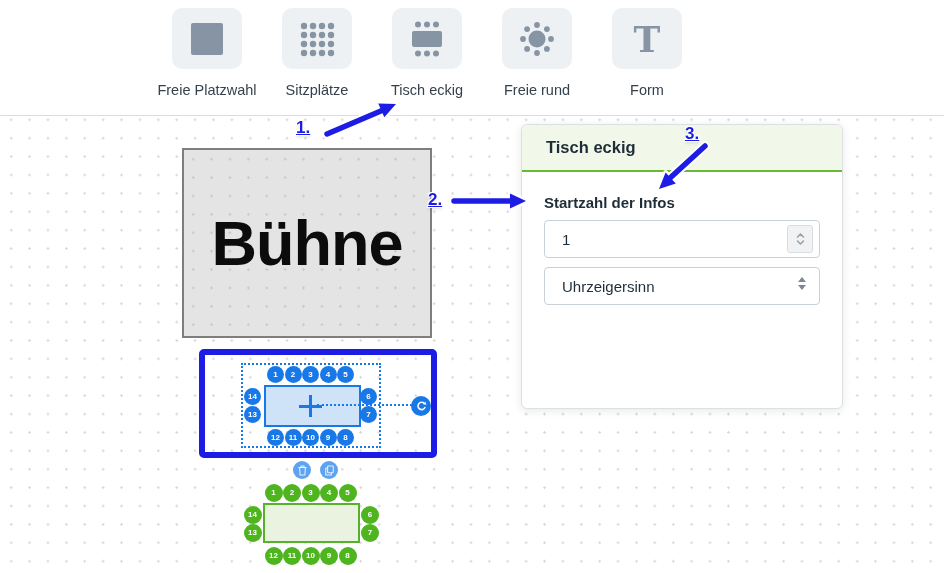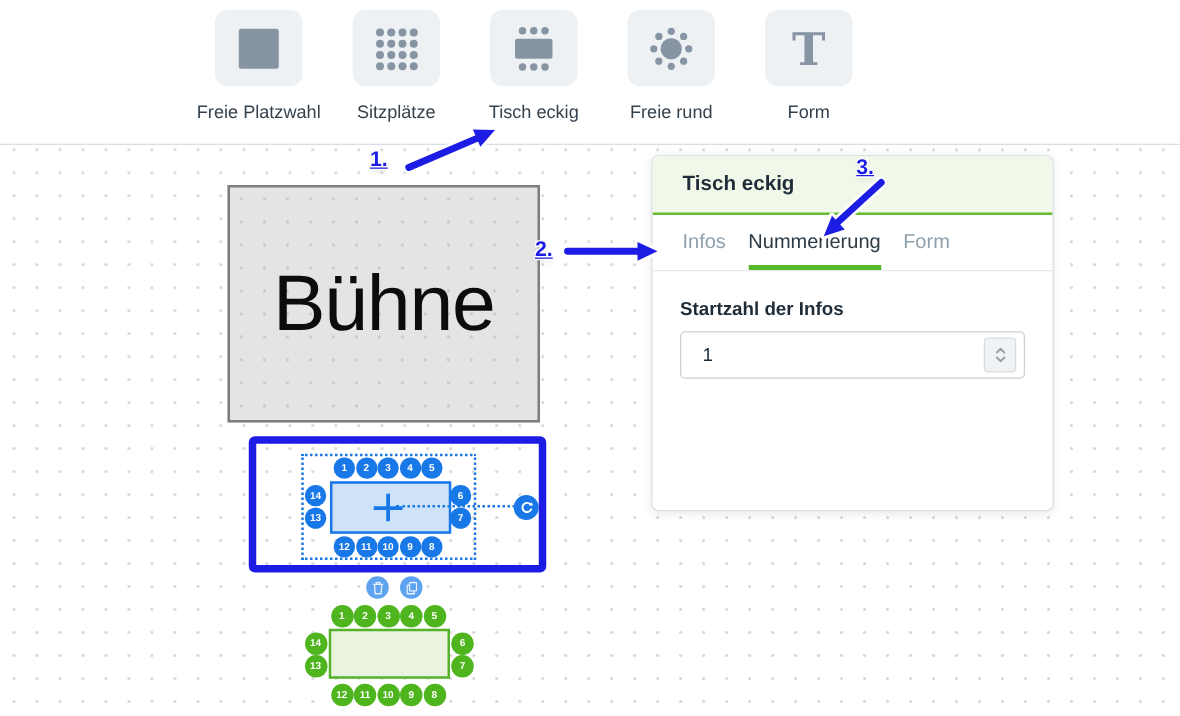--- a/index.html
+++ b/index.html
@@ -17,21 +17,21 @@
 
   
   .canvas { position:absolute; left:0; top:117px; width:944px; height:456px; background:#fff;
             background-image:radial-gradient(circle, #d9d9d9 1px, transparent 1.4px);
             background-size:18.4px 18.4px; background-position:2px 12px; }
 
   .stage { position:absolute; left:182px; top:148px; width:250px; height:190px; background:#e4e4e4;
            border:2px solid #7e7e7e; display:flex; align-items:center; justify-content:center;
            background-image:radial-gradient(circle, #c9c9c9 1px, transparent 1.4px);
            background-size:18.4px 18.4px; z-index:2; }
-  .stage-text { font-size:63px; font-weight:400; letter-spacing:-1px; color:#0c0c0c; }
+  .stage-text { font-size:63px; font-weight:700; letter-spacing:-1px; color:#0c0c0c; }
 
   .hl-rect { position:absolute; left:199px; top:349px; width:238px; height:109px;
              border:6px solid #1c1ce4; border-radius:5px; z-index:3; }
   .sel-rect { position:absolute; left:241px; top:363px; width:140px; height:85px;
               border:2px dotted #1878e8; z-index:3; }
   .table-blue { position:absolute; left:264px; top:385px; width:97px; height:42px;
                 background:#cfe3f8; border:2px solid #1878e8; z-index:3; }
   .table-green { position:absolute; left:263px; top:503px; width:97px; height:40px;
                  background:#e9f3df; border:2px solid #55b22a; z-index:3; }
 
@@ -235,37 +235,39 @@
       <div class="seat seat-green" style="left: 243.5px; top: 505.5px; width: 18px; height: 18px;">14</div>
       <div class="seat seat-green" style="left: 361px; top: 505.5px; width: 18px; height: 18px;">6</div>
       <div class="seat seat-green" style="left: 243.5px; top: 523.5px; width: 18px; height: 18px;">13</div>
       <div class="seat seat-green" style="left: 361px; top: 523.5px; width: 18px; height: 18px;">7</div>
     </div>
 
   <div class="panel">
     <div class="panel-header">
       <div class="panel-title">Tisch eckig</div>
     </div>
-    <div class="tabs">
-      <div class="tab">Infos</div>
-      <div class="tab active">Nummerierung</div>
-      <div class="tab">Form</div>
-    </div>
     <div class="panel-body">
       <div class="field-label">Startzahl der Infos</div>
       <div class="num-wrap">
         <input class="num-input" type="text" value="1" style="">
         <div class="spinner">
           <svg width="11" height="18" viewBox="0 0 11 18">
             <g fill="none" stroke="#95a0aa" stroke-width="1.5" stroke-linecap="round" stroke-linejoin="round">
               <polyline points="2.5,7 5.5,4 8.5,7"></polyline>
               <polyline points="2.5,11 5.5,14 8.5,11"></polyline>
             </g>
           </svg>
         </div>
+      </div>
+      <div class="select-box">
+        <span>Uhrzeigersinn</span>
+        <span class="sel-arrows">
+          <span class="tri-up"></span>
+            <span class="tri-down"></span>
+        </span>
       </div>
     </div>
   </div>
 
   <svg id="arrow-overlay" width="944" height="573" viewBox="0 0 944 573">
     <g>
       <line x1="327" y1="134" x2="382" y2="110.5" stroke="#fff" stroke-width="9.5" stroke-linecap="round"></line>
       <polygon points="396,104 384.3,117.3 378.3,103.5" fill="#fff" stroke="#fff" stroke-width="5" stroke-linejoin="round"></polygon>
       <line x1="327" y1="134" x2="382" y2="110.5" stroke="#1c1ce4" stroke-width="5.5" stroke-linecap="round"></line>
       <polygon points="396,104 384.3,117.3 378.3,103.5" fill="#1c1ce4"></polygon>

